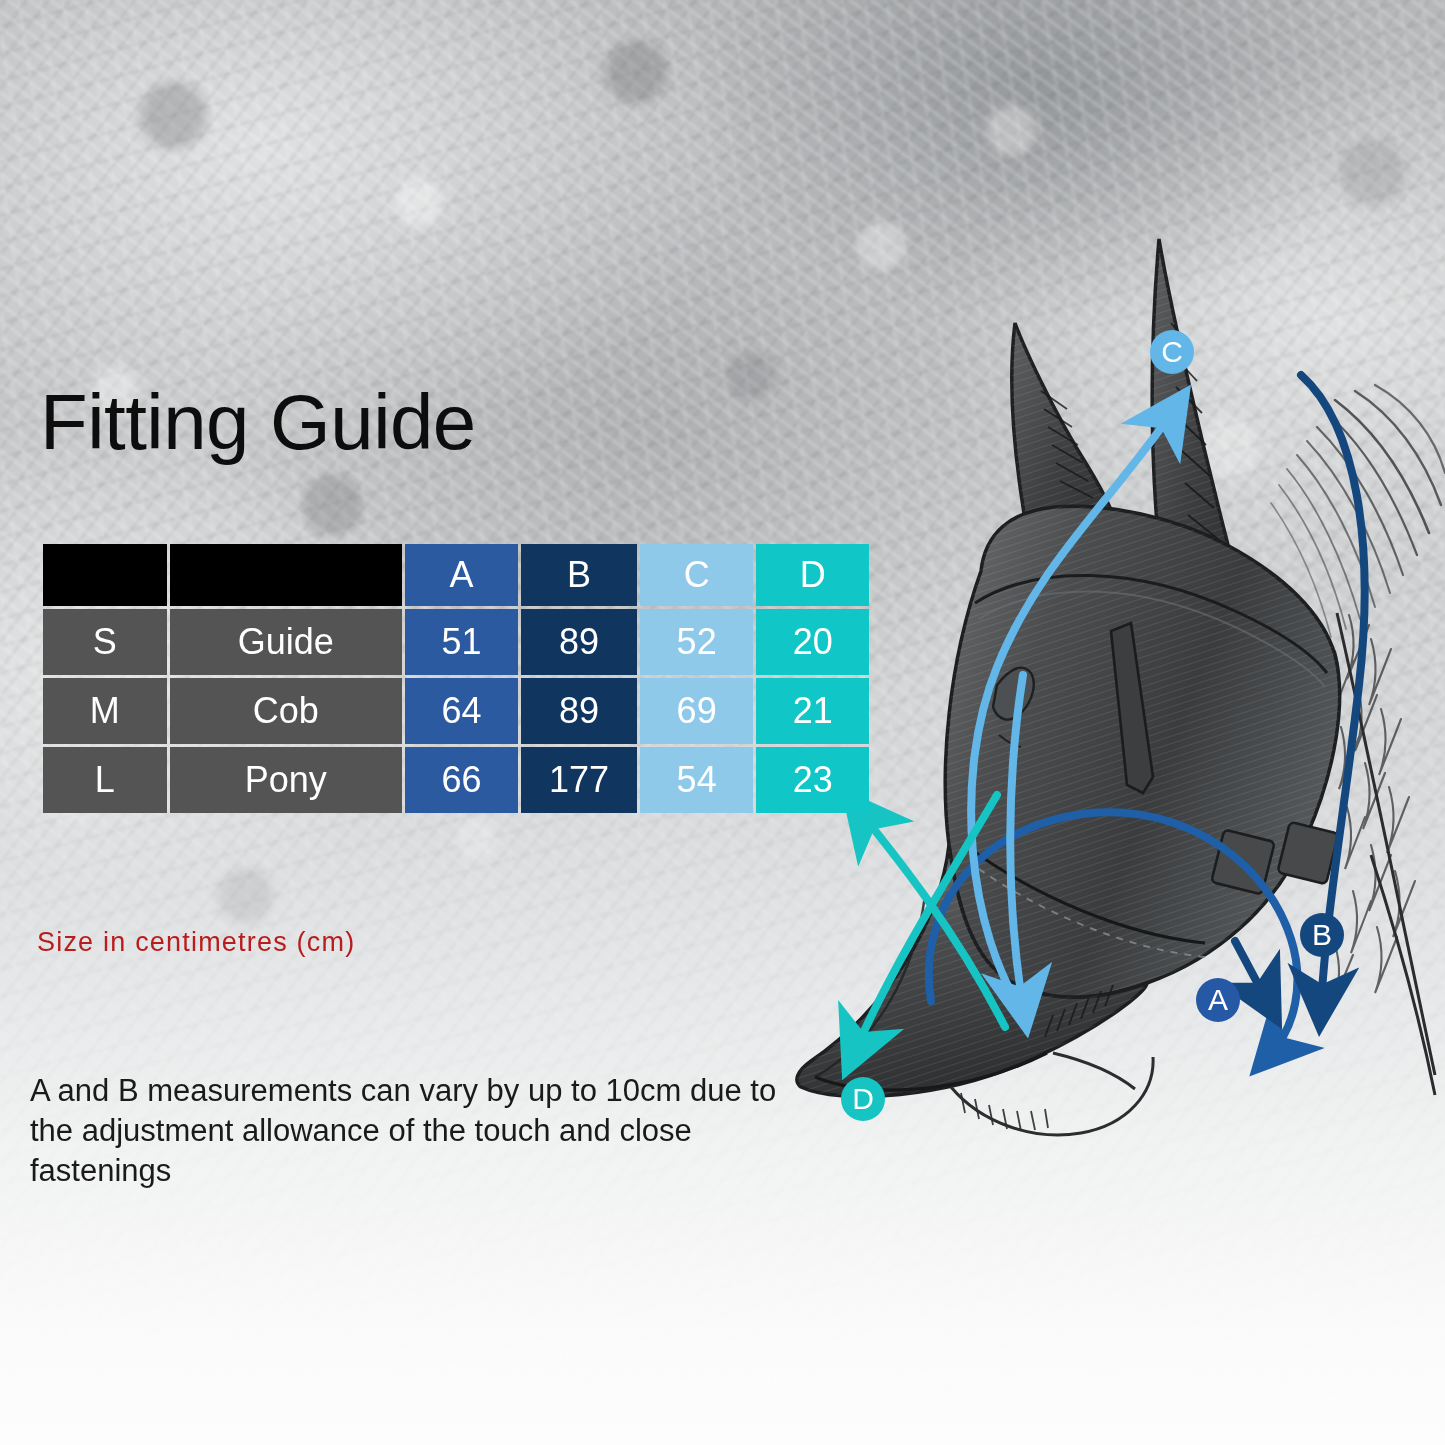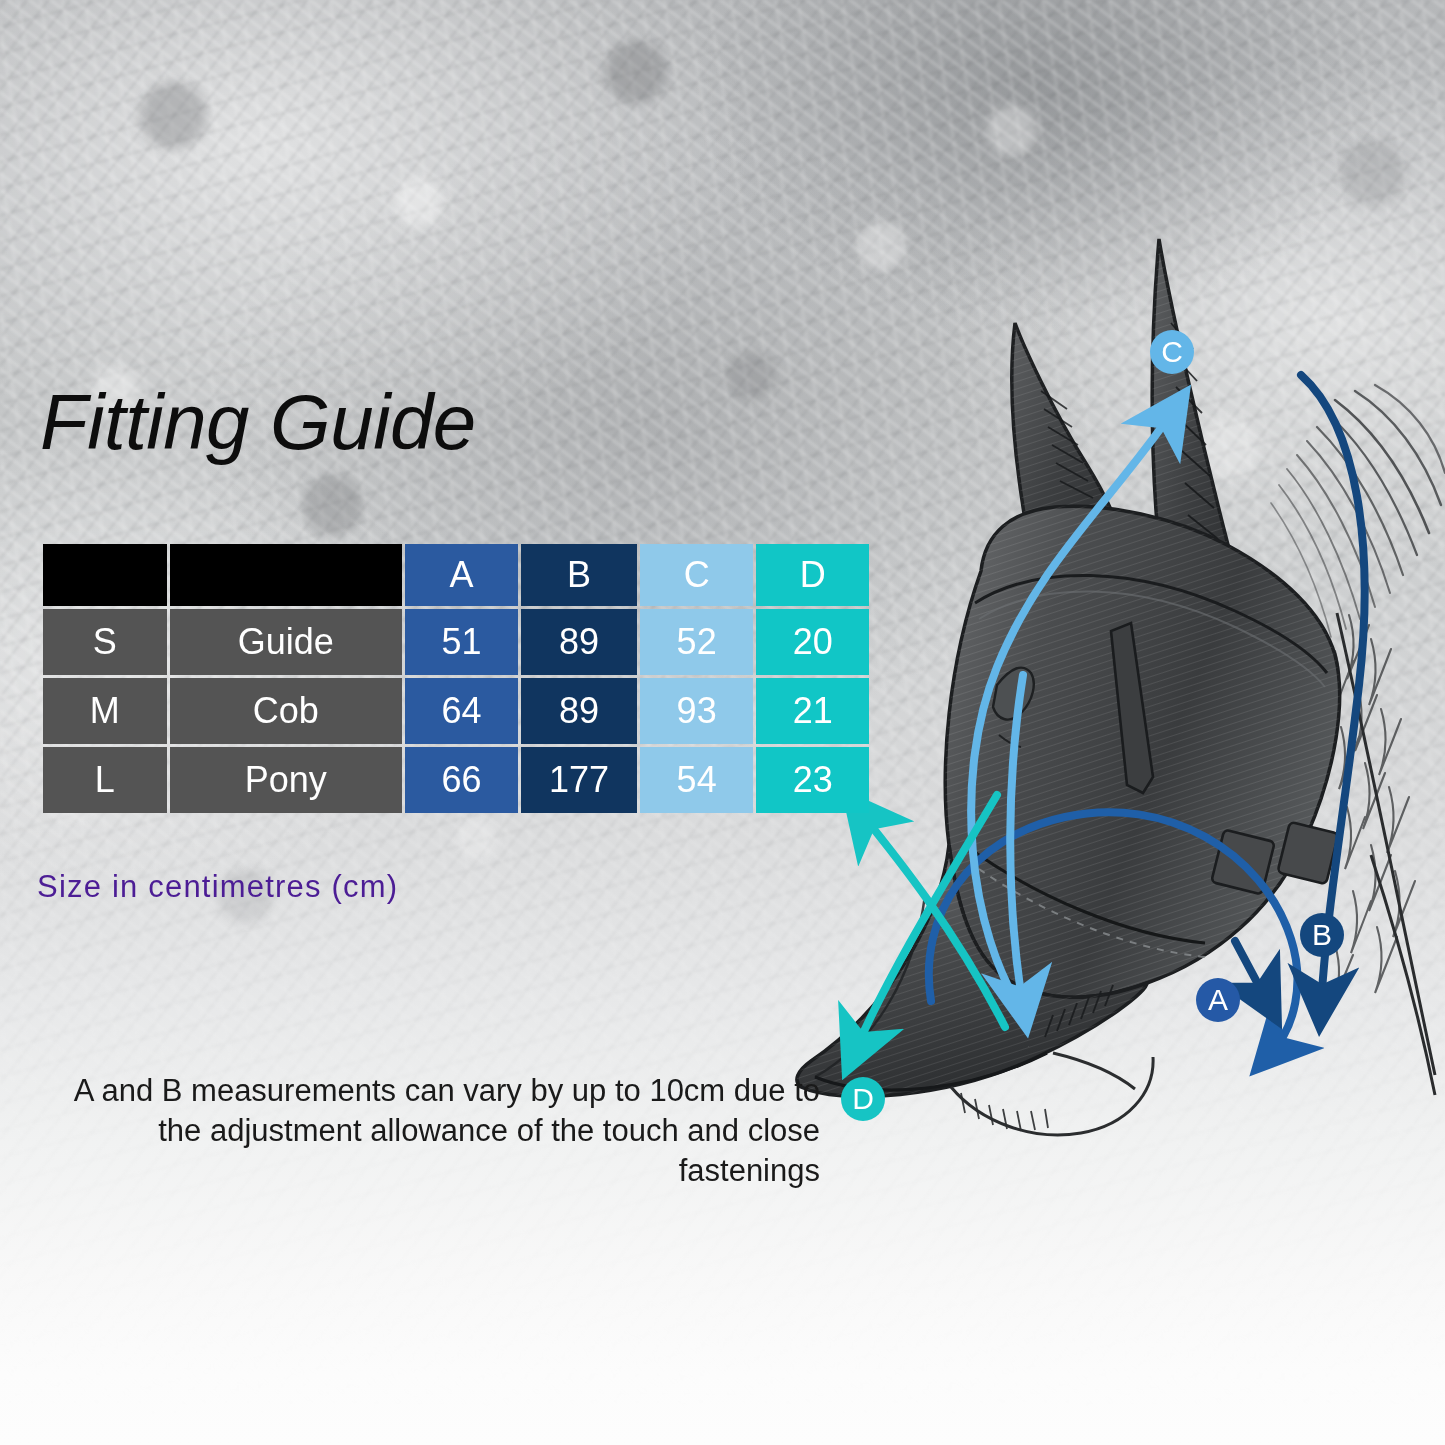--- a/index.html
+++ b/index.html
@@ -81,21 +81,20 @@
   
   #title {
     position: absolute;
     left: 40px;
     top: 383px;
     font-size: 78px;
     line-height: 1;
     color: #0d0d0d;
     letter-spacing: -0.5px;
     white-space: nowrap;
-    font-style: italic;
   }
 
   
   #size-table {
     position: absolute;
     left: 40px;
     top: 541px;
     width: 832px;
     border-collapse: separate;
     border-spacing: 3px;
@@ -124,37 +123,36 @@
   .cell-grey  { background: #545454; }
   .cell-a     { background: #2b5aa0; }
   .cell-b     { background: #10355f; }
   .cell-c     { background: #8fc9ea; }
   .cell-d     { background: #11c6c6; }
 
   
   #table-caption {
     position: absolute;
     left: 37px;
-    top: 869px;
-    font-size: 31px;
+    top: 927px;
+    font-size: 27px;
     letter-spacing: 1.2px;
-    color: #4c1d95;
+    color: #b91c1c;
     white-space: nowrap;
   }
 
   
   #note {
     position: absolute;
     left: 30px;
     top: 1071px;
     width: 790px;
     font-size: 31px;
     line-height: 1.29;
     color: #1a1a1a;
-    text-align: right;
   }
 
   
   #illustration {
     position: absolute;
     left: 735px;
     top: 215px;
     width: 710px;
     height: 930px;
   }
@@ -397,21 +395,21 @@
         <td class="cell-a">51</td>
         <td class="cell-b">89</td>
         <td class="cell-c">52</td>
         <td class="cell-d">20</td>
       </tr>
       <tr>
         <td class="cell-grey">M</td>
         <td class="cell-grey">Cob</td>
         <td class="cell-a">64</td>
         <td class="cell-b">89</td>
-        <td class="cell-c">93</td>
+        <td class="cell-c">69</td>
         <td class="cell-d">21</td>
       </tr>
       <tr>
         <td class="cell-grey">L</td>
         <td class="cell-grey">Pony</td>
         <td class="cell-a">66</td>
         <td class="cell-b">177</td>
         <td class="cell-c">54</td>
         <td class="cell-d">23</td>
       </tr>

